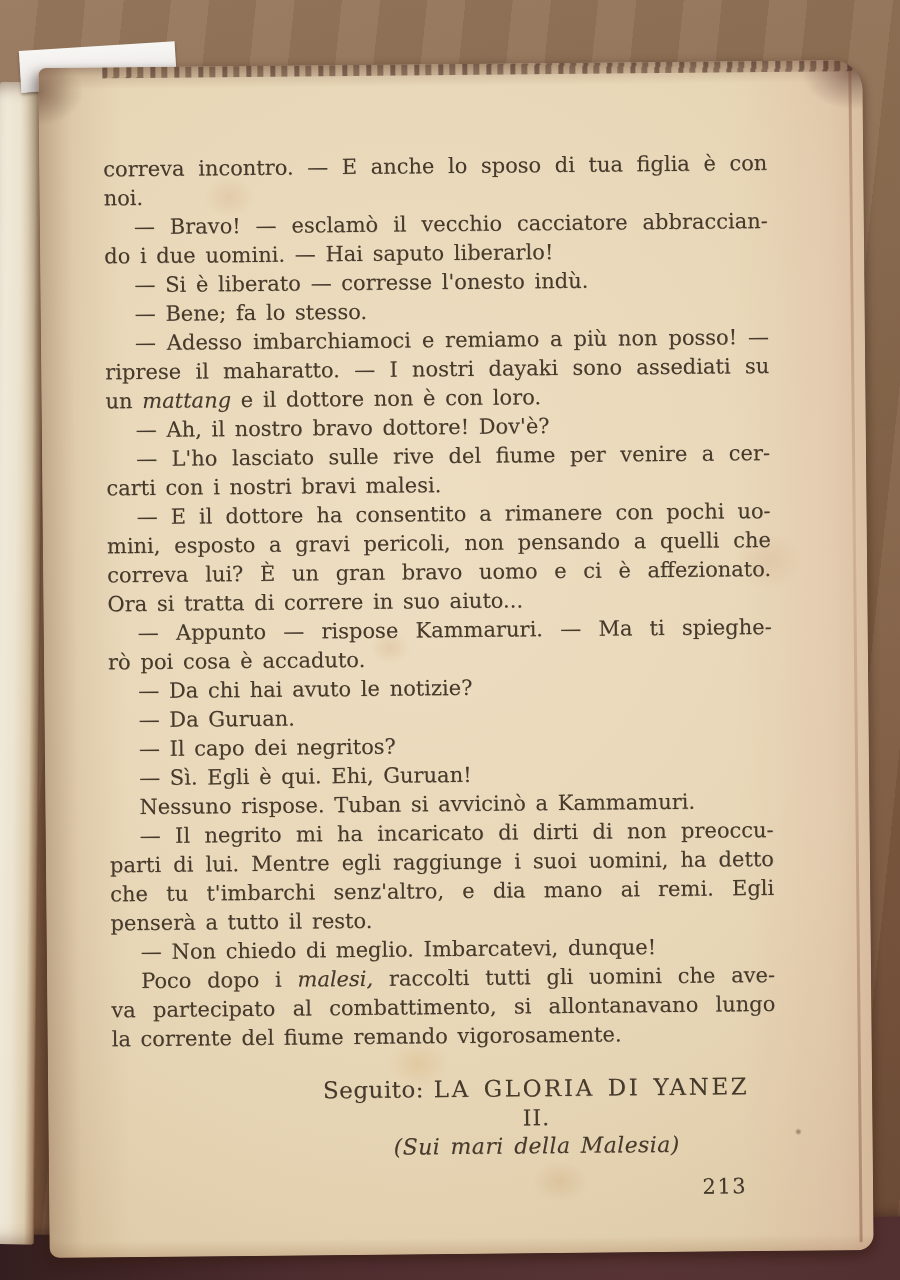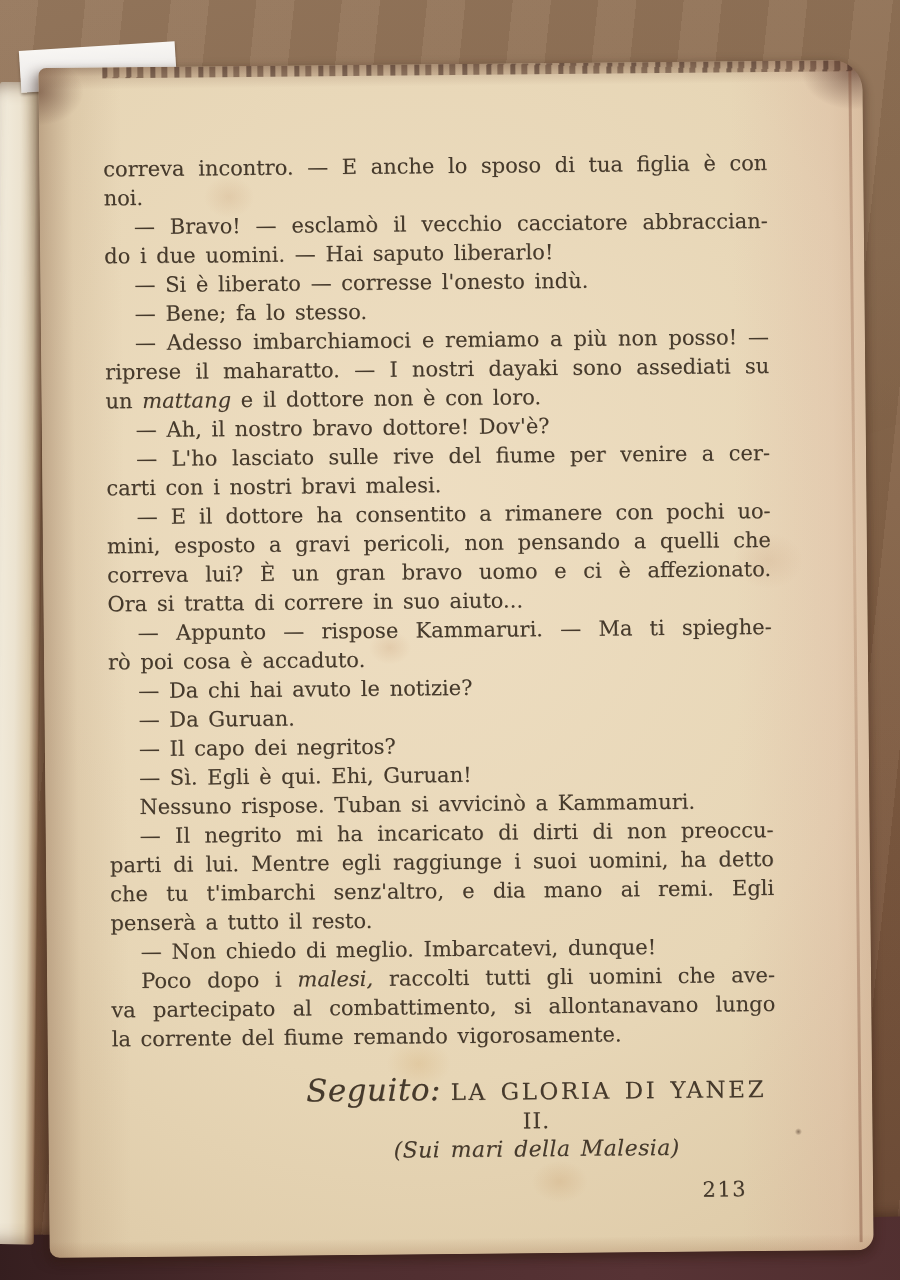--- a/index.html
+++ b/index.html
@@ -71,21 +71,21 @@
     font-size:21px;line-height:29px;font-weight:400;
     color:#463a2c;
     text-shadow:.3px .3px .6px rgba(70,56,42,.35);
     word-spacing:3px;
   }
   .line{min-height:29px;}
   .line.indent{text-indent:30px;}
   .line.justify{text-align:justify;text-align-last:justify;}
   .line i{font-style:italic;}
   .closing{margin-top:24px;text-align:center;transform:translateX(92px);}
-  .closing .seguito{font-style:italic;font-size:31px;letter-spacing:.5px;}
+  .closing .seguito{font-size:23px;letter-spacing:.5px;}
   .closing .caps{font-size:23px;letter-spacing:2.6px;}
   .closing .chapter{font-size:22px;letter-spacing:1px;line-height:28px;}
   .closing .subtitle{font-style:italic;font-size:22px;line-height:28px;letter-spacing:.4px;}
   .pagenum{margin-top:14px;text-align:right;padding-right:30px;font-size:21px;letter-spacing:1.5px;}
 </style>
 </head>
 <body>
 
 <div class="bottom-band"></div>
 <div class="cover-left"></div>

